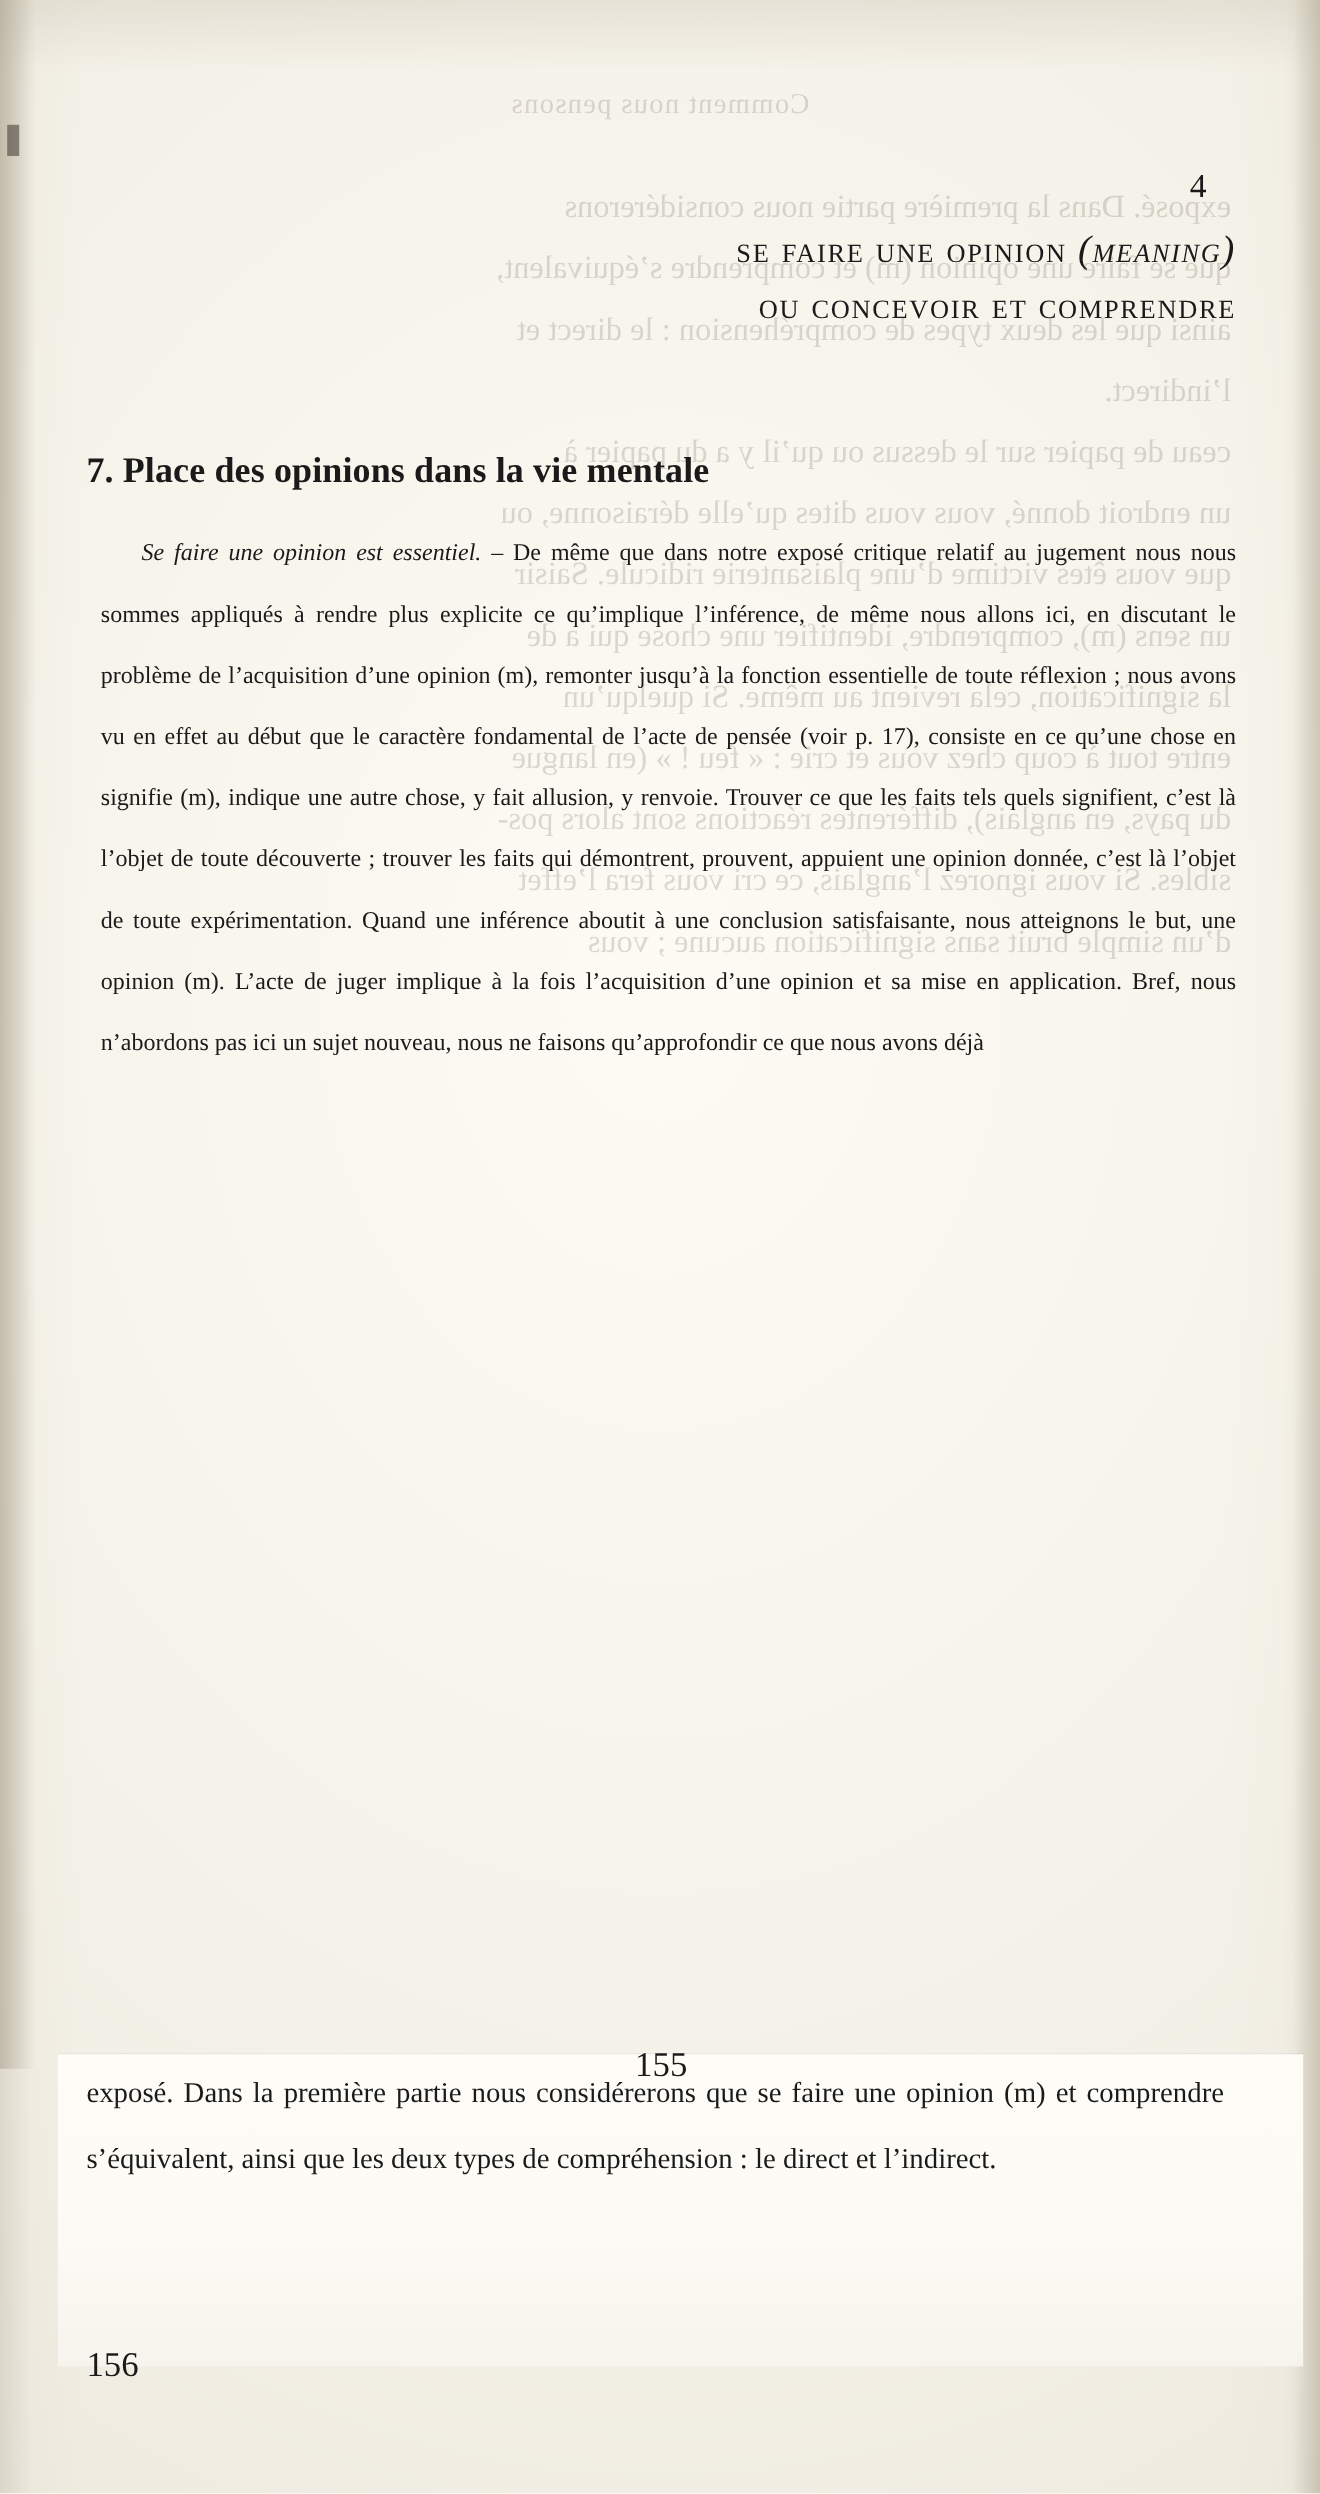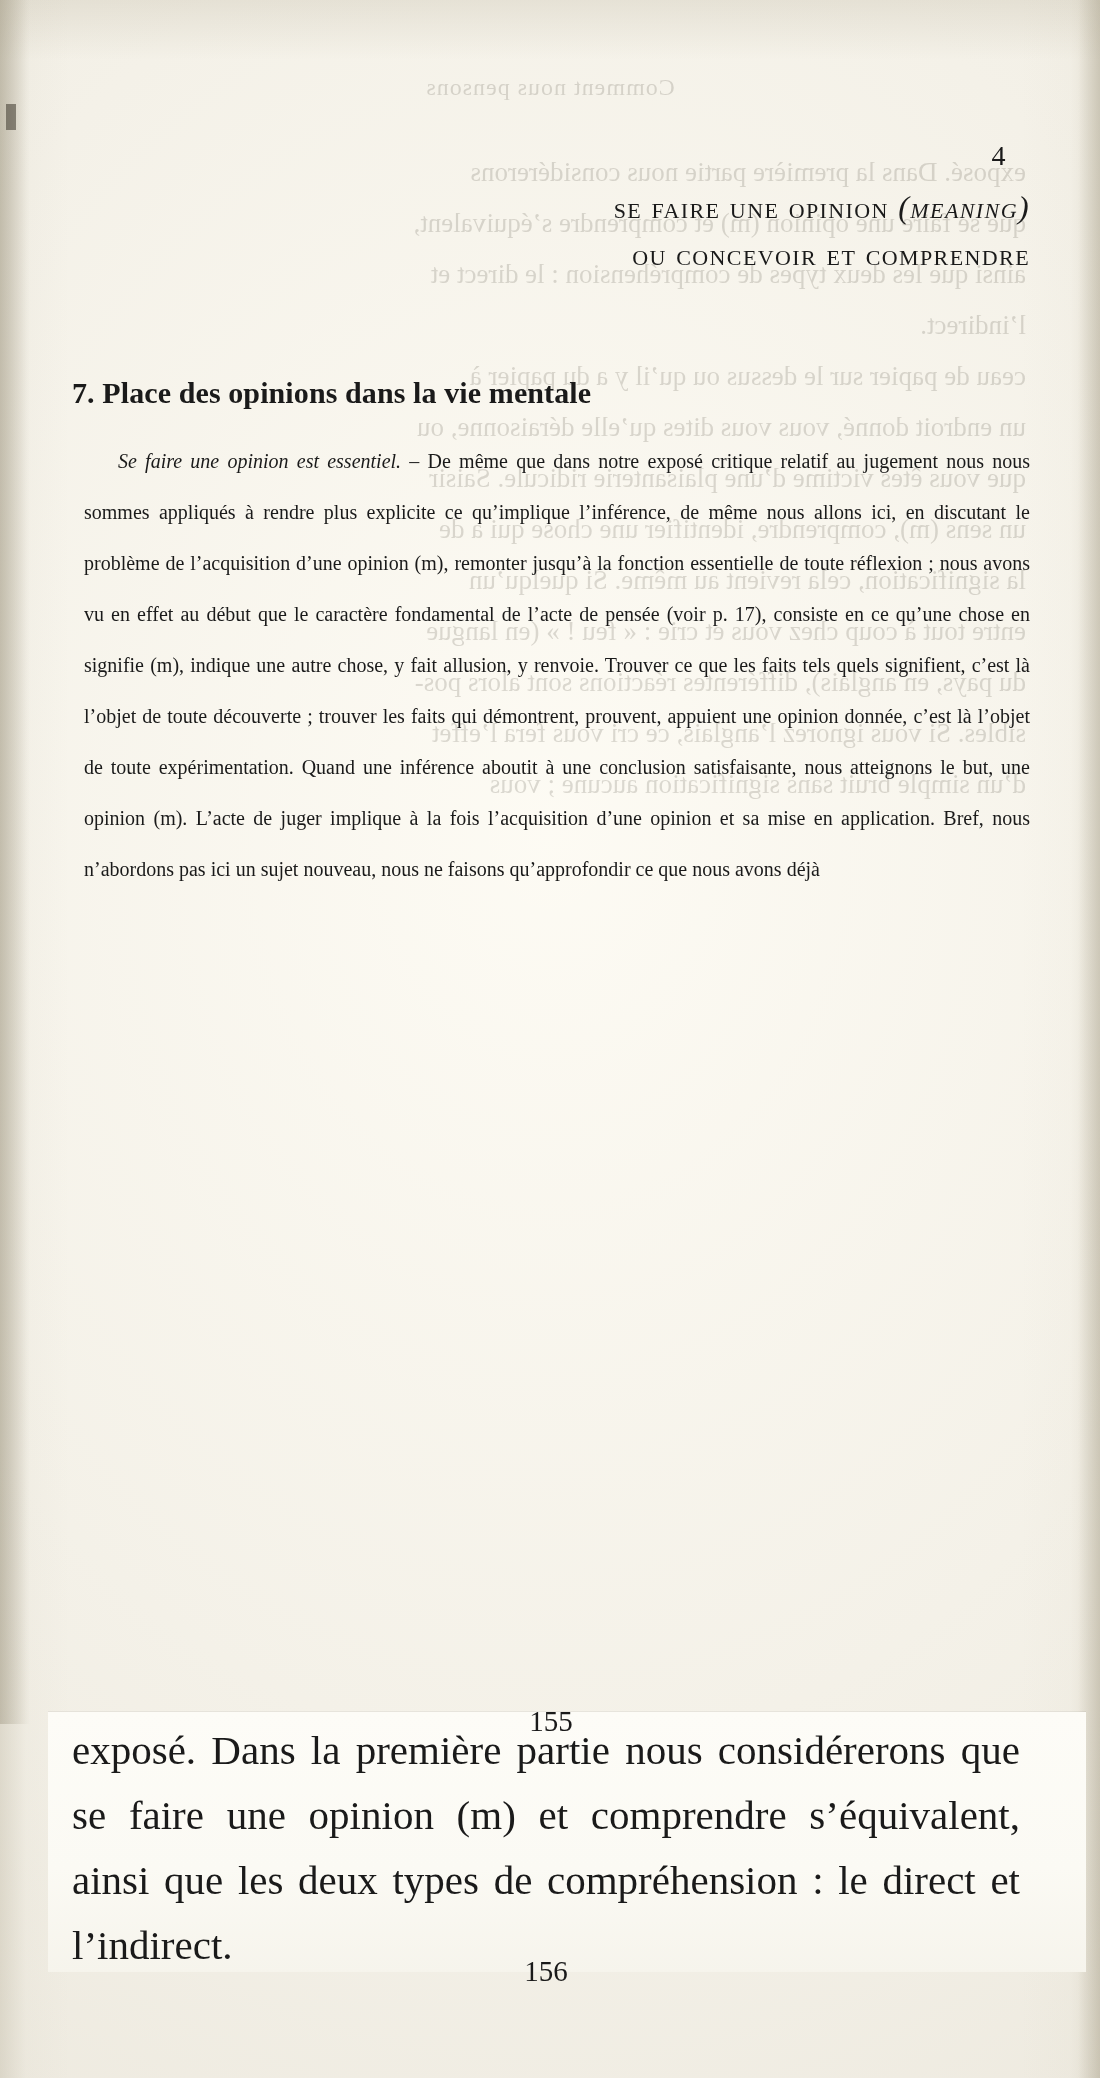--- a/index.html
+++ b/index.html
@@ -138,29 +138,29 @@
 
   
   .frag {
     position: absolute;
     left: 72px;
     width: 948px;
     top: 1718px;
   }
   .frag p {
     margin: 0;
-    font-size: 41px;
-    line-height: 65px;
+    font-size: 24px;
+    line-height: 55px;
     text-align: justify;
   }
   .folio-b {
     position: absolute;
     left: 72px;
     width: 948px;
-    text-align: center;
+    text-align: left;
     top: 1955px;
     font-size: 29px;
   }
 
   
   .edge-left-dark {
     position: absolute;
     left: 0; top: 0; width: 30px; height: 1724px;
     background: linear-gradient(90deg, rgba(150,142,120,0.40), rgba(150,142,120,0));
     pointer-events: none;

